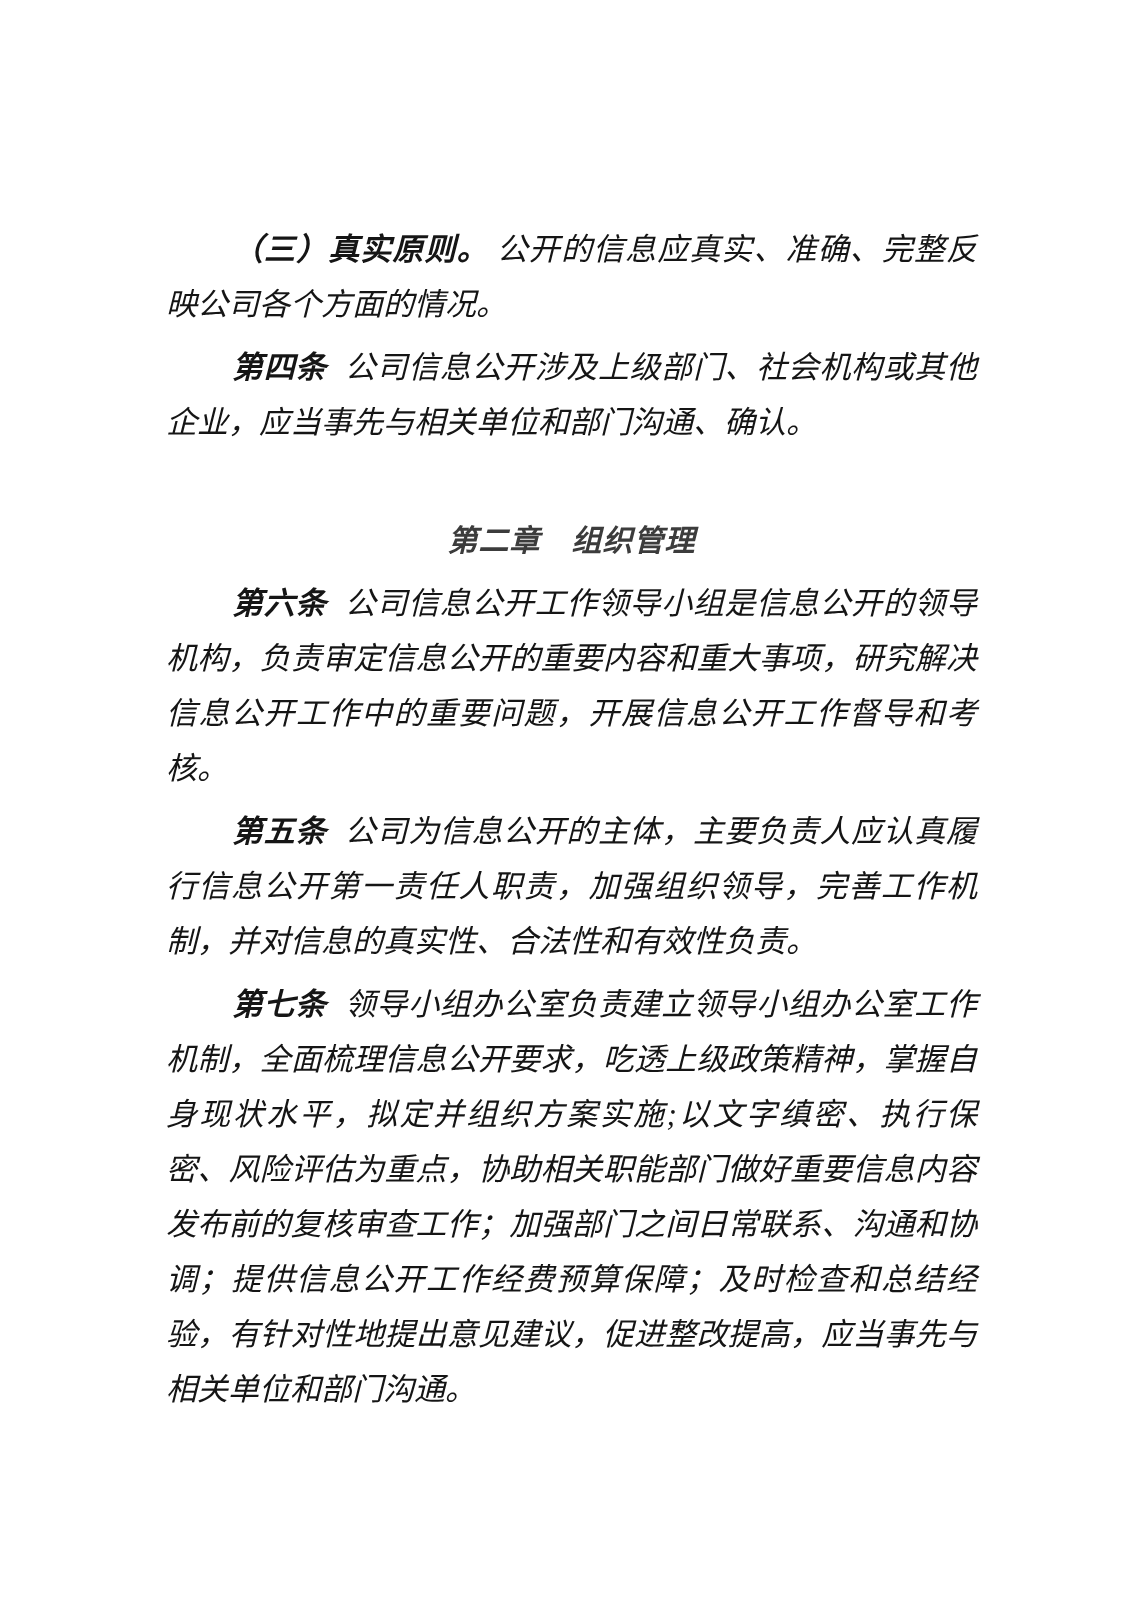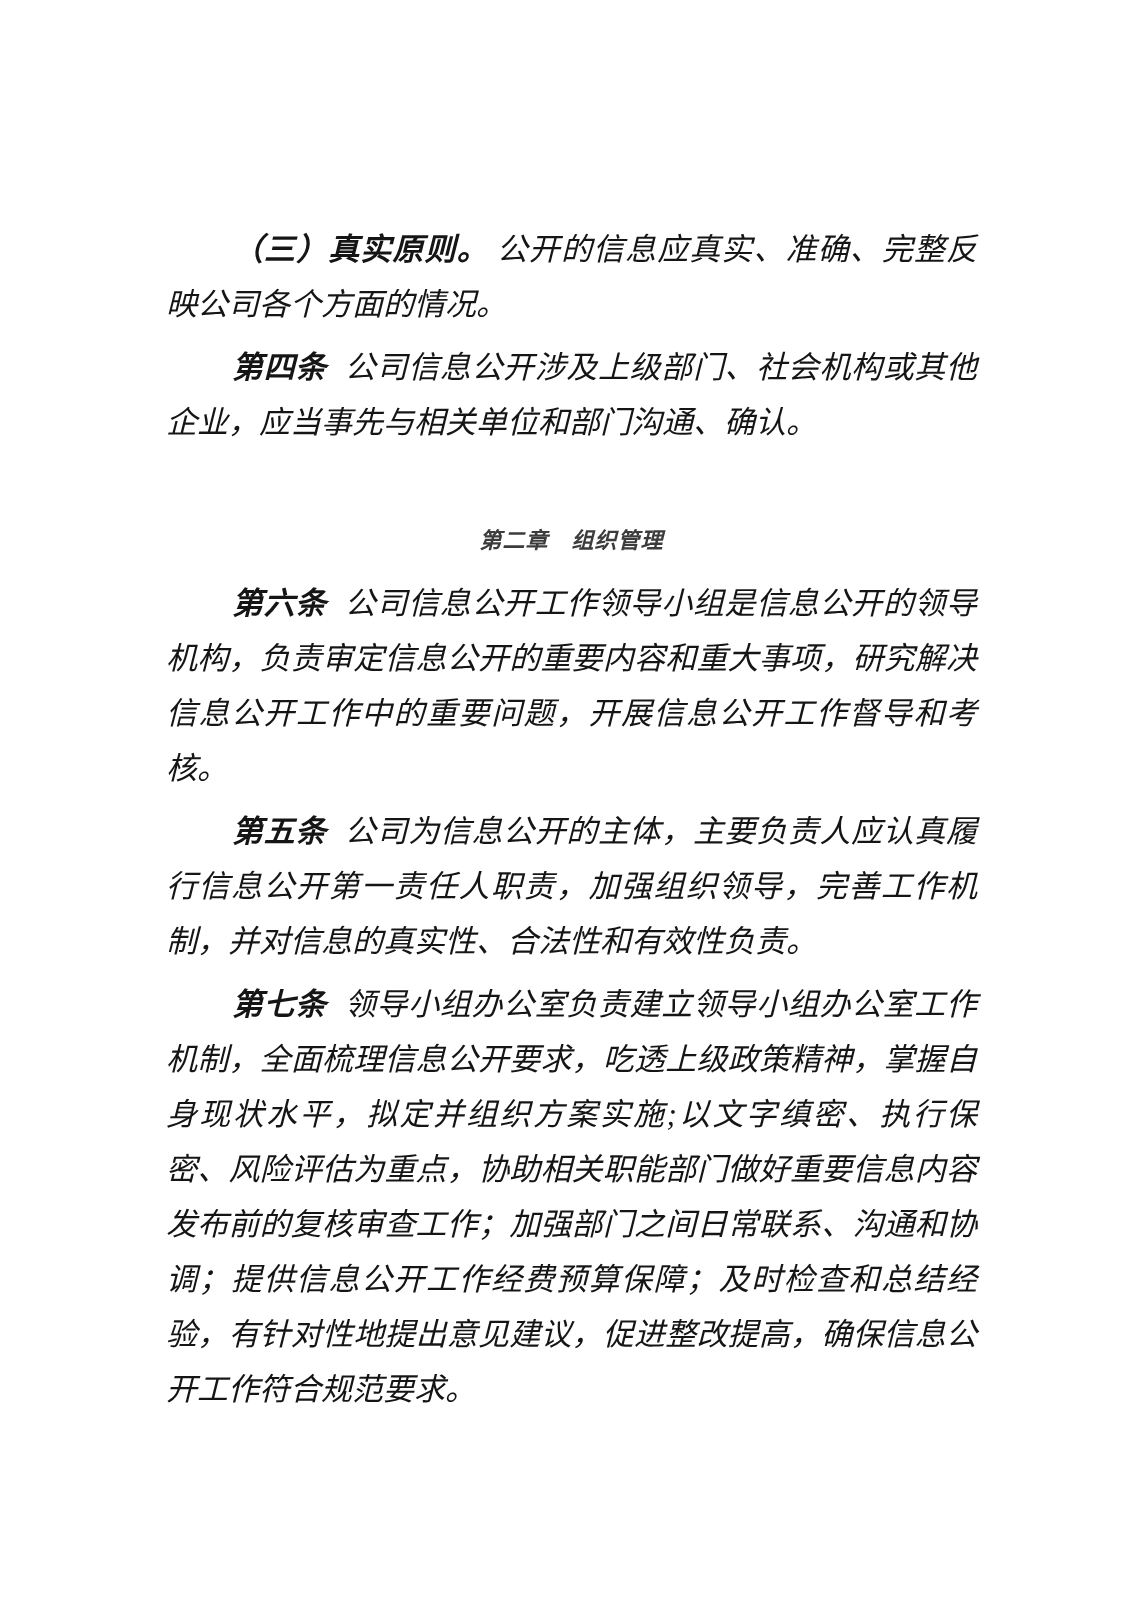--- a/index.html
+++ b/index.html
@@ -37,21 +37,21 @@
     font-family: "Liberation Serif", serif;
     word-break: break-all;
   }
   .para .b {
     font-weight: 700;
   }
   .para .tiao {
     padding-right: 0.45em;
   }
   .chapter {
-    font-size: 22px;
+    font-size: 30px;
     line-height: 55px;
     margin-top: 55px;
     text-align: center;
     font-family: "Liberation Sans", sans-serif;
     font-weight: 700;
     color: var(--heading-color);
     letter-spacing: 1px;
   }
 </style>
 </head>
@@ -64,16 +64,16 @@
 
 
     <p class="para"><span class="b tiao">第四条</span><span>公司信息公开涉及上级部门、社会机构或其他企业，应当事先与相关单位和部门沟通、确认。</span></p>
 
     <h2 class="chapter">第二章　组织管理</h2>
 
     <p class="para"><span class="b tiao">第六条</span><span>公司信息公开工作领导小组是信息公开的领导机构，负责审定信息公开的重要内容和重大事项，研究解决信息公开工作中的重要问题，开展信息公开工作督导和考核。</span></p>
 
     <p class="para"><span class="b tiao">第五条</span><span>公司为信息公开的主体，主要负责人应认真履行信息公开第一责任人职责，加强组织领导，完善工作机制，并对信息的真实性、合法性和有效性负责。</span></p>
 
-    <p class="para"><span class="b tiao">第七条</span><span>领导小组办公室负责建立领导小组办公室工作机制，全面梳理信息公开要求，吃透上级政策精神，掌握自身现状水平，拟定并组织方案实施;以文字缜密、执行保密、风险评估为重点，协助相关职能部门做好重要信息内容发布前的复核审查工作；加强部门之间日常联系、沟通和协调；提供信息公开工作经费预算保障；及时检查和总结经验，有针对性地提出意见建议，促进整改提高，确保信息公开工作符合规范要求。</span></p>
+    <p class="para"><span class="b tiao">第七条</span><span>领导小组办公室负责建立领导小组办公室工作机制，全面梳理信息公开要求，吃透上级政策精神，掌握自身现状水平，拟定并组织方案实施;以文字缜密、执行保密、风险评估为重点，协助相关职能部门做好重要信息内容发布前的复核审查工作；加强部门之间日常联系、沟通和协调；提供信息公开工作经费预算保障；及时检查和总结经验，有针对性地提出意见建议，促进整改提高，应当事先与相关单位和部门沟通。</span></p>
 
   </div>
 </div>
 
 </body></html>

